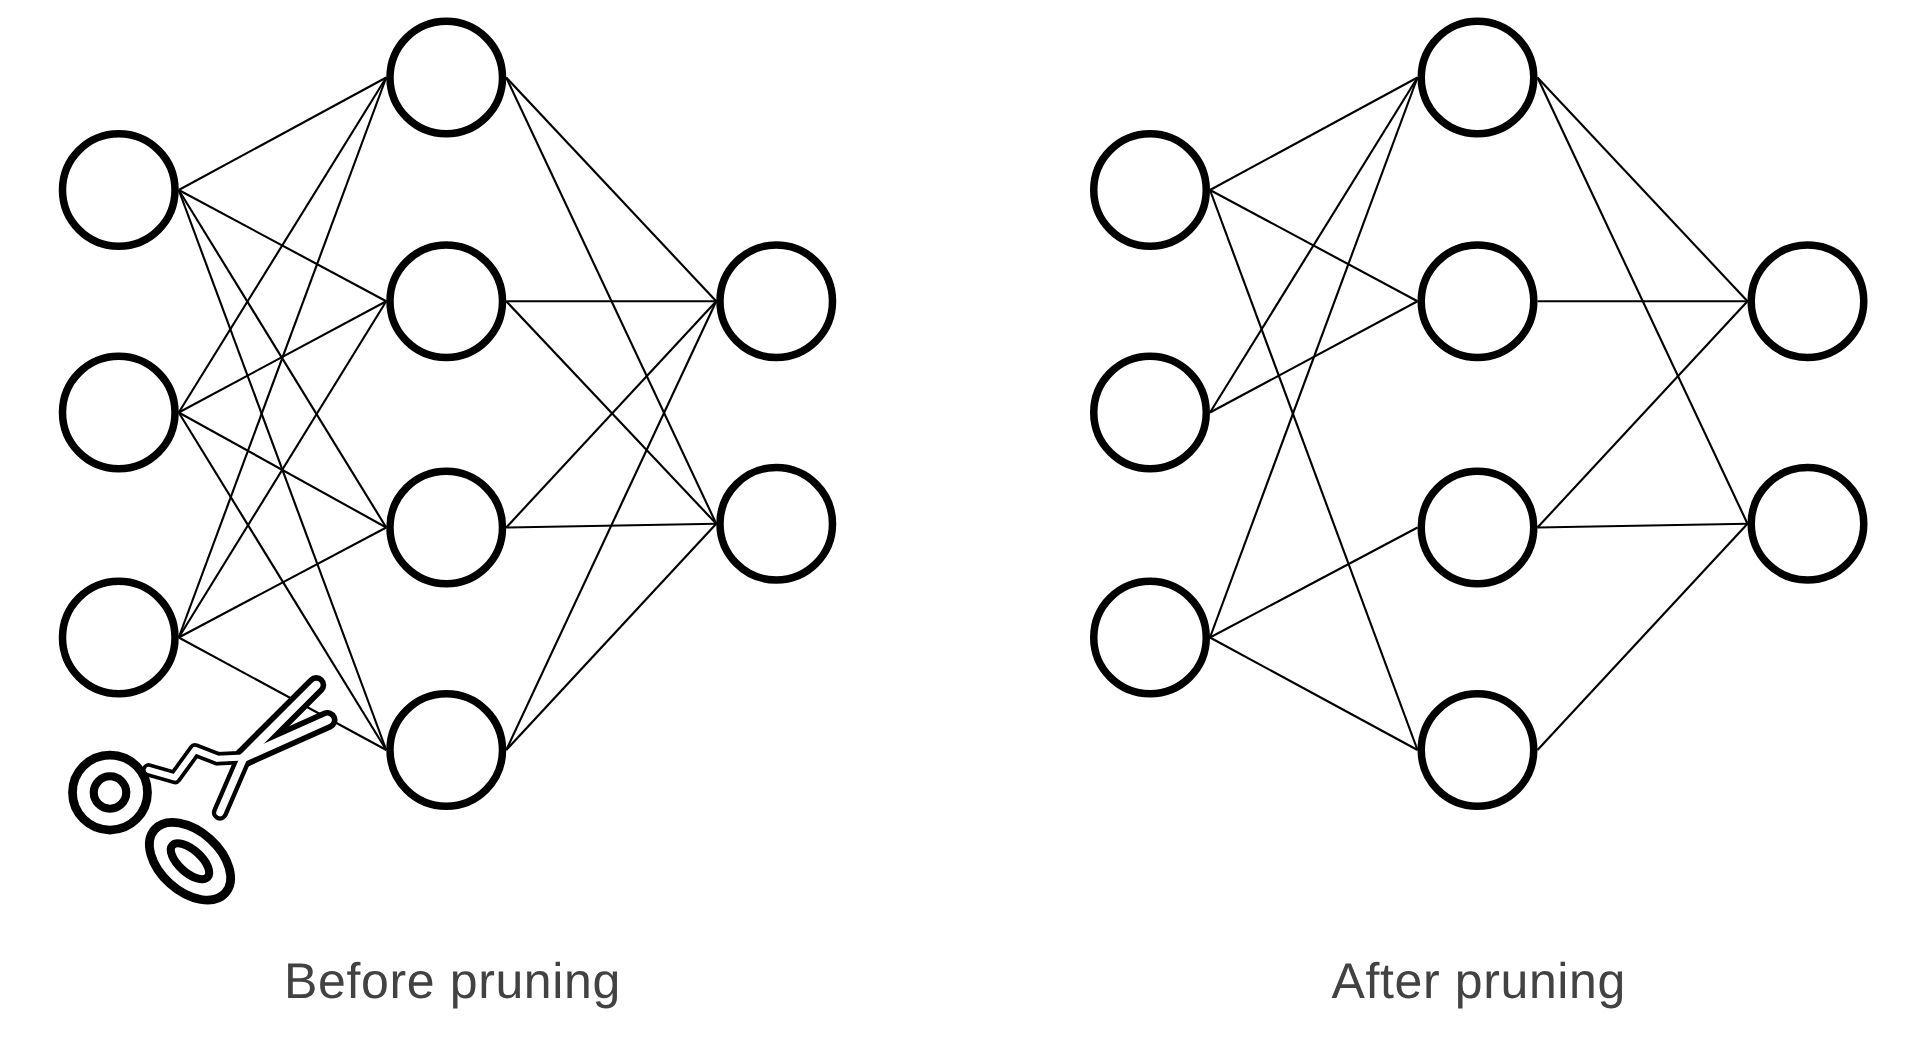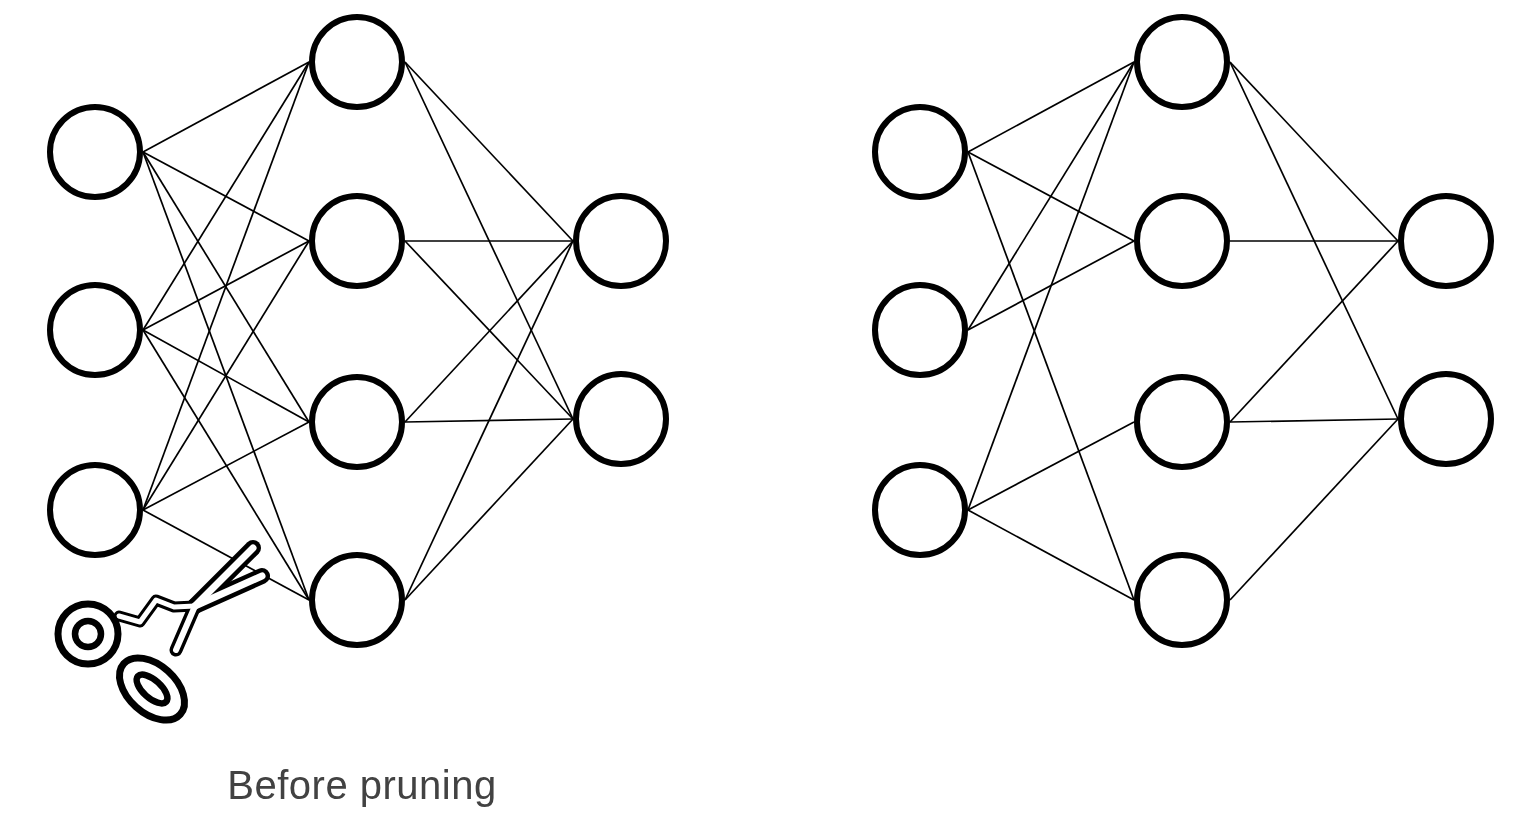--- a/index.html
+++ b/index.html
@@ -108,13 +108,14 @@
       <circle cx="88" cy="634" r="13" fill="#ffffff" stroke-width="6.5"></circle>
 
       <g transform="translate(152,689) rotate(42)">
         <ellipse cx="0" cy="0" rx="38" ry="24" fill="#ffffff" stroke-width="7"></ellipse>
         <ellipse cx="0" cy="0" rx="19" ry="9" fill="#ffffff" stroke-width="6.5"></ellipse>
       </g>
     </g>
   </svg>
 
   <div class="caption before">Before pruning</div>
+  <div class="caption after">After pruning</div>
 </div>
 
 </body></html>

